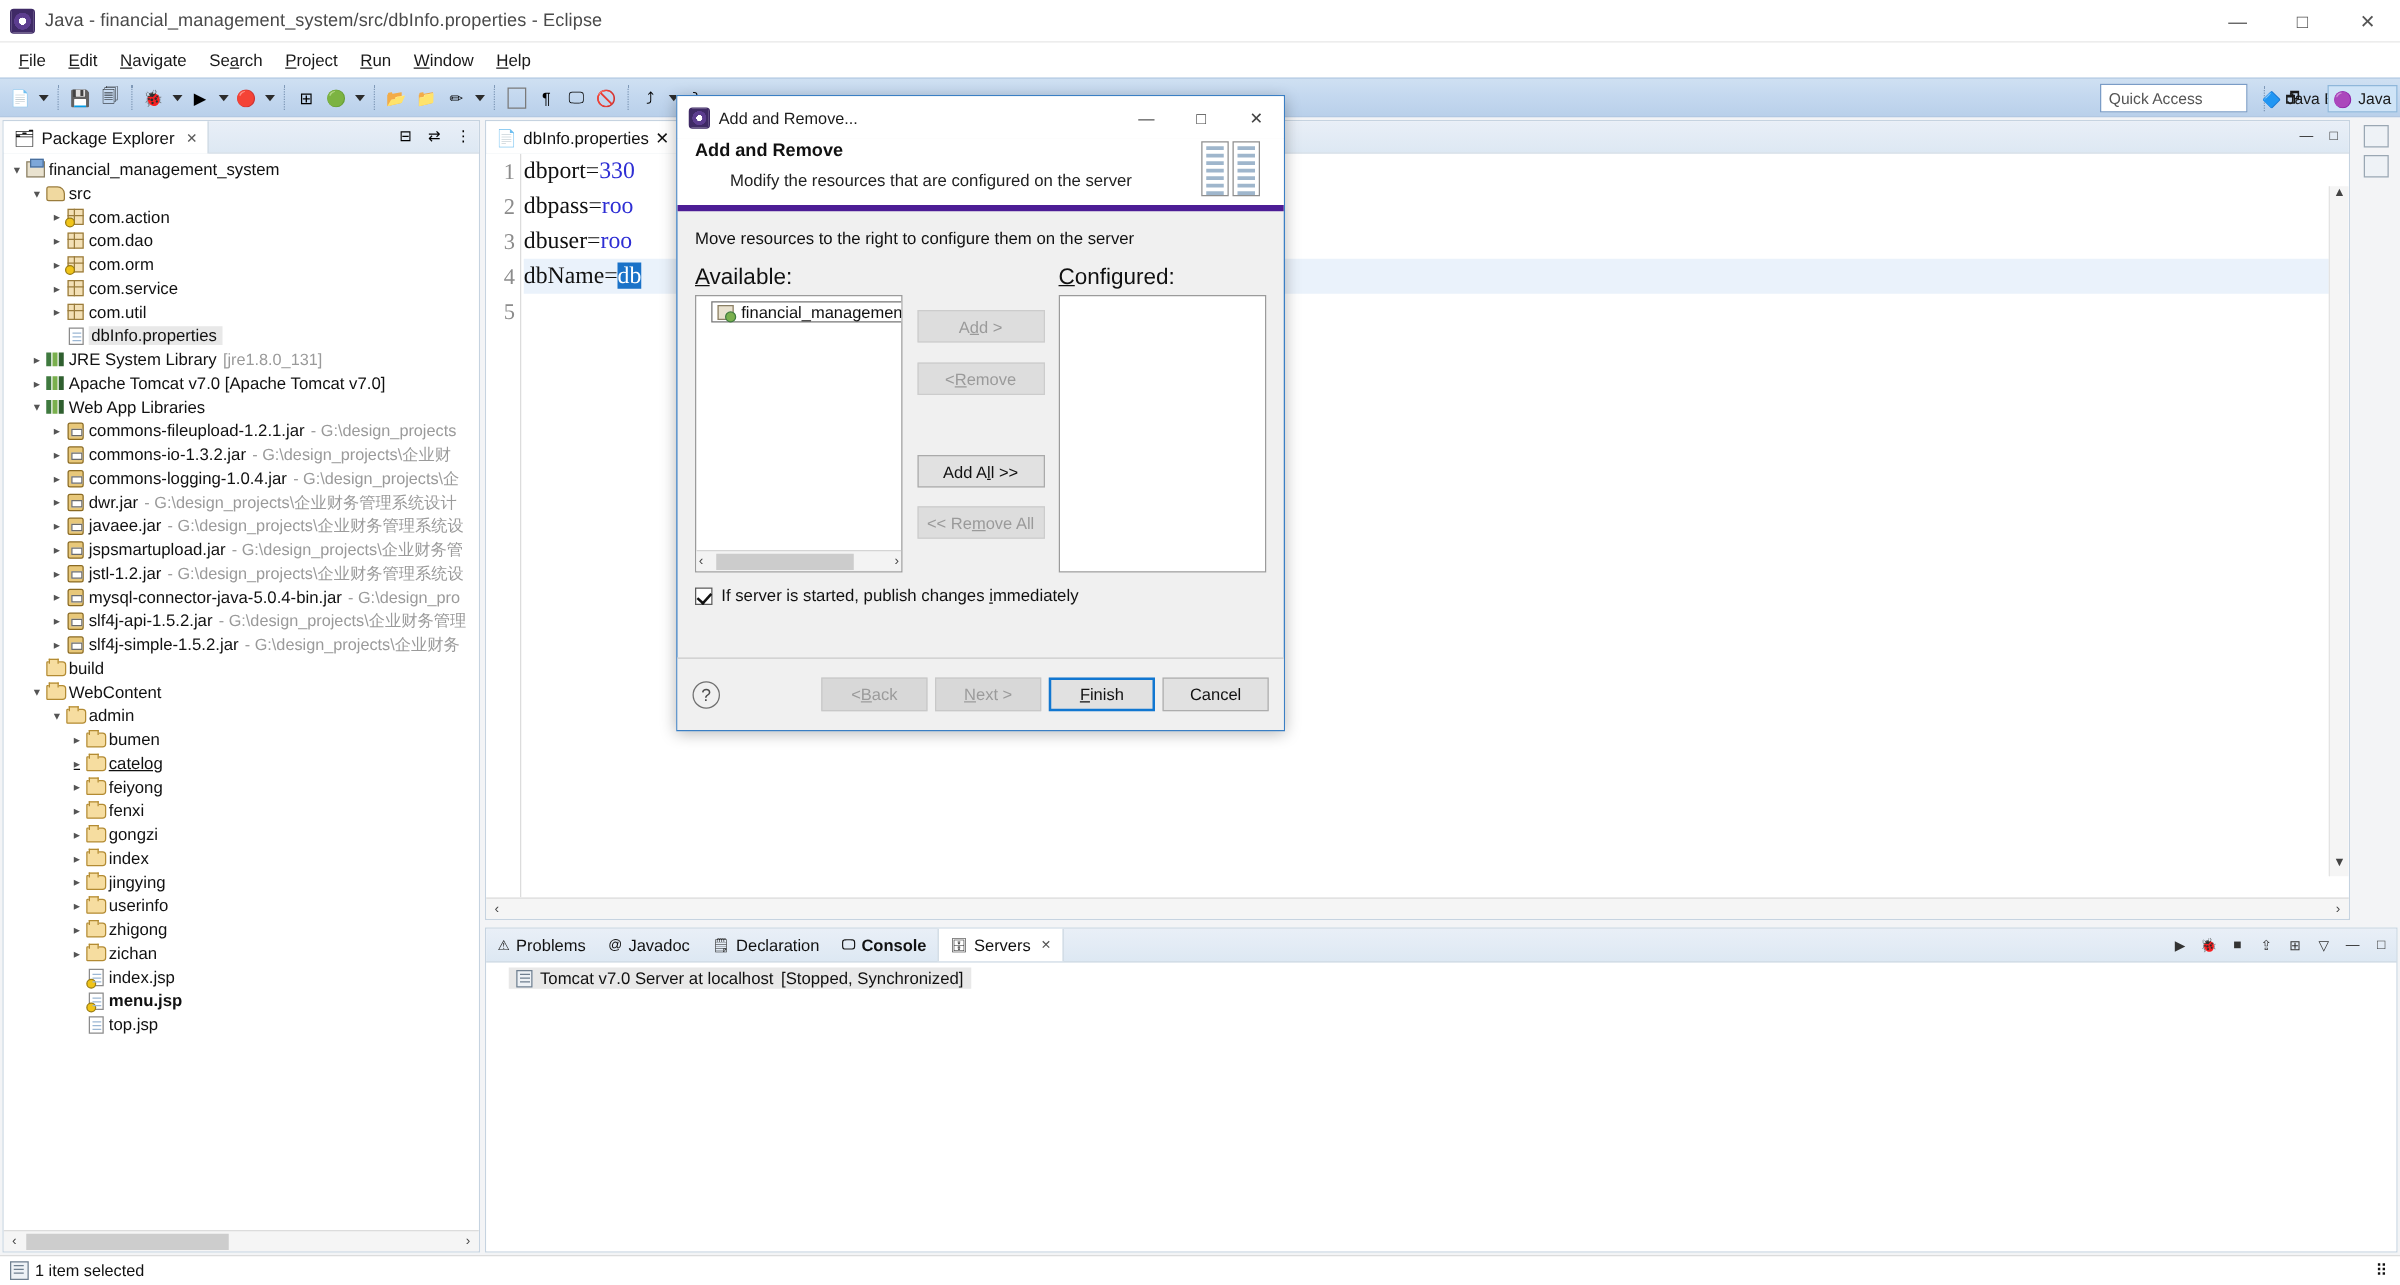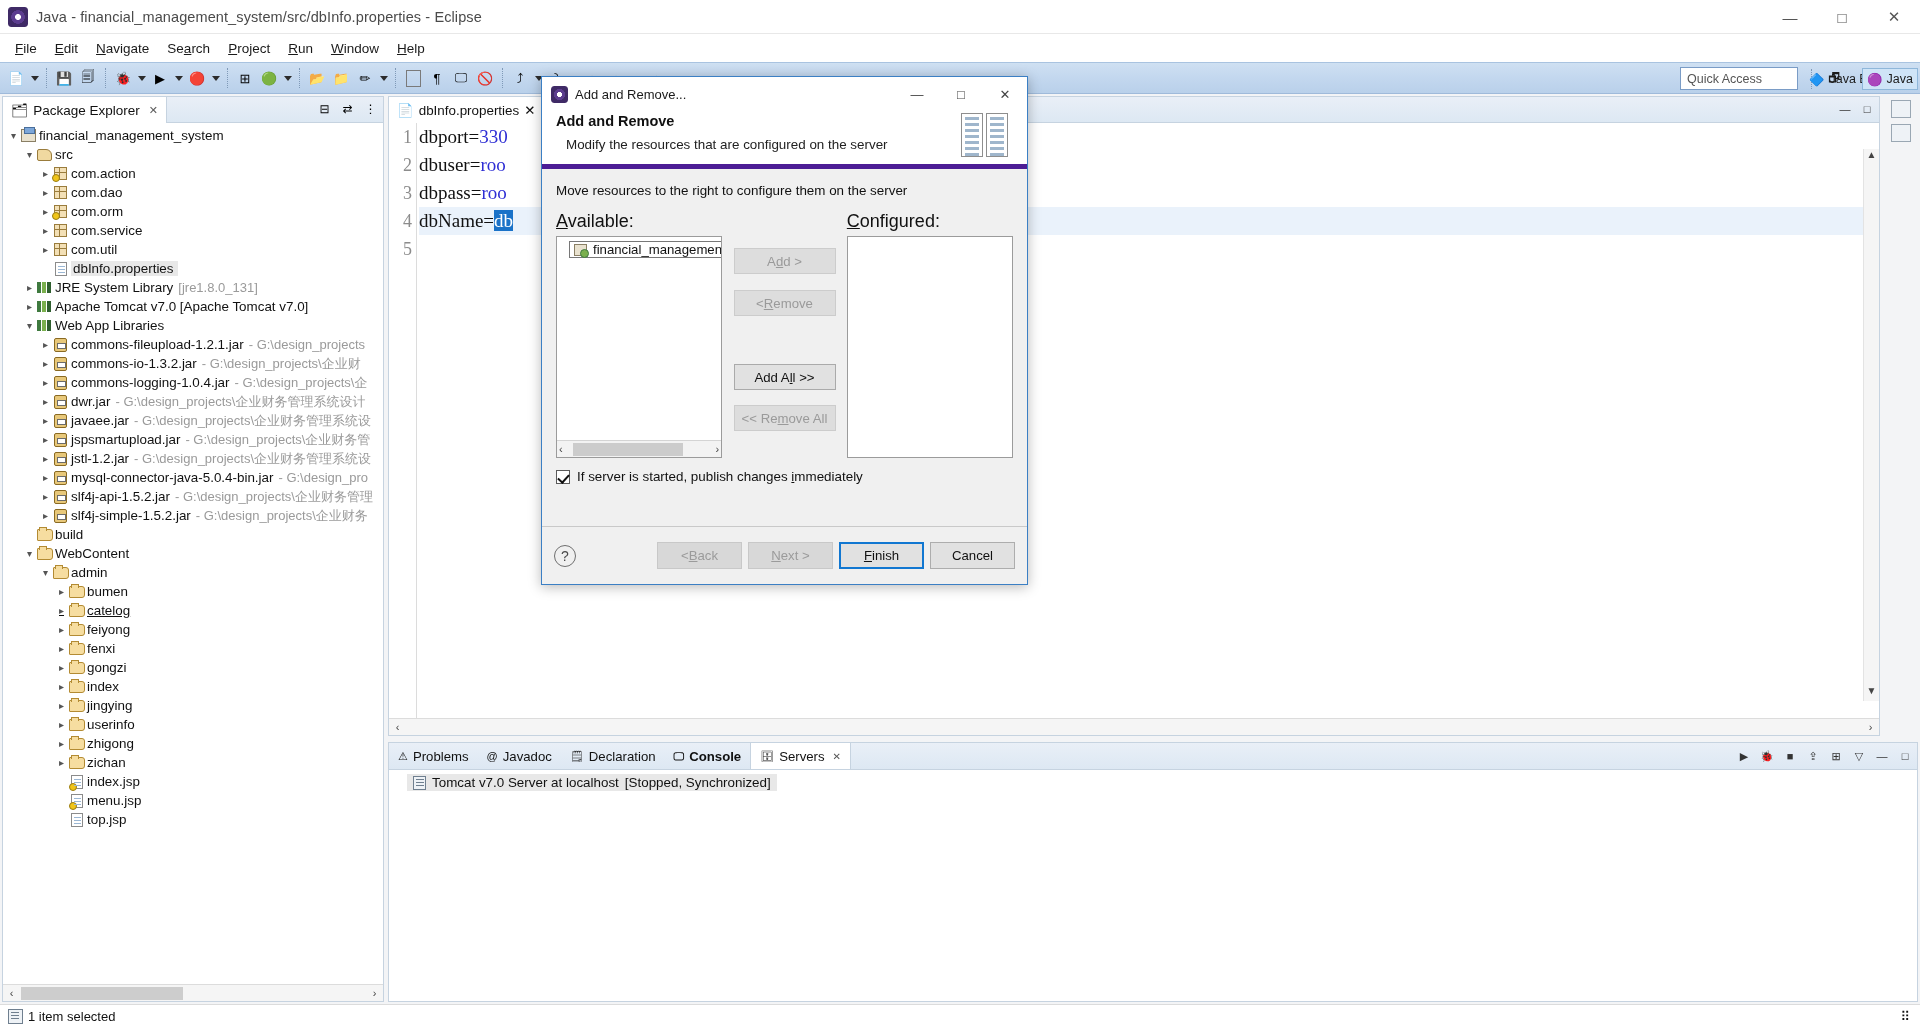--- a/index.html
+++ b/index.html
@@ -291,21 +291,21 @@
     border: 1px solid #3f2a66;
   }
   #dlgtitle .dtxt { font-size: 13px; color: #1a1a1a; }
   #dlgwinbtns { position: absolute; right: 0; top: 0; display: flex; height: 34px; }
   #dlgwinbtns div { width: 44px; display:flex;align-items:center;justify-content:center; font-size:13px; color:#444;}
   #dlghead {
     background: #ffffff; padding: 2px 14px 12px 14px; position: relative;
     border-bottom: 5px solid #4c1d95;
   }
   #dlghead .h1 { font-size: 14.5px; font-weight: bold; color: #111; margin-bottom: 8px;}
-  #dlghead .h2 { font-size: 13.4px; color: #222; margin-left: 10px;}
+  #dlghead .h2 { font-size: 13.4px; color: #222; margin-left: 28px;}
   #dlgheadicon { position: absolute; right: 14px; top: 2px; width: 52px; height: 46px; display:flex; gap:3px;}
   #dlgheadicon .blk { width: 22px; height: 44px; background: #fff; border: 1px solid #8e8e8e; }
   #dlgheadicon .blk i { display:block; height:3px; background:#9fb6cc; margin: 3px 3px 0 3px; }
 
   #dlgbody { flex: 1; padding: 14px 14px 0 14px; position: relative; }
   #dlgbody .instr { font-size: 13.4px; color: #111; margin-bottom: 13px; }
   .collabel { font-size: 18px; color: #111; margin-bottom: 4px; }
   .collabel u { text-decoration: underline; }
   #panes { display: flex; }
   .listbox {
@@ -722,21 +722,21 @@
         </div>
         <div class="trow" style="padding-left: 52px;">
           <span class="tw "></span>
           <span class="tico">
             <span class="i-jsp" style="position:relative">
               <span class="warnbadge"></span>
             </span>
           </span>
           <span class="tlabel">index.jsp</span>
         </div>
-        <div class="trow" style="padding-left: 52px;">
+        <div class="trow" style="padding-left: 52px; font-weight: bold;">
           <span class="tw "></span>
           <span class="tico">
             <span class="i-jsp" style="position:relative">
               <span class="warnbadge"></span>
             </span>
           </span>
           <span class="tlabel">menu.jsp</span>
         </div>
         <div class="trow" style="padding-left: 52px;">
           <span class="tw "></span>
@@ -768,22 +768,22 @@
     <div id="edcontent">
       <div id="gutter">
           <div class="lineno">1</div>
           <div class="lineno">2</div>
           <div class="lineno">3</div>
           <div class="lineno">4</div>
           <div class="lineno">5</div>
         </div>
       <div id="codelines">
           <div class="codeline"><span>dbport=</span><span class="kv">330</span></div>
+          <div class="codeline"><span>dbpass=</span><span class="kv">roo</span></div>
           <div class="codeline"><span>dbuser=</span><span class="kv">roo</span></div>
-          <div class="codeline"><span>dbpass=</span><span class="kv">roo</span></div>
           <div class="codeline cur"><span>dbName=</span><span class="kv kvsel">db</span></div>
         </div>
       <div id="edvscroll">
         <div class="up">▲</div>
         <div class="dn">▼</div>
       </div>
     </div>
     <div id="edhscroll">
       <span class="arrL">‹</span>
       <span class="arrR">›</span>

